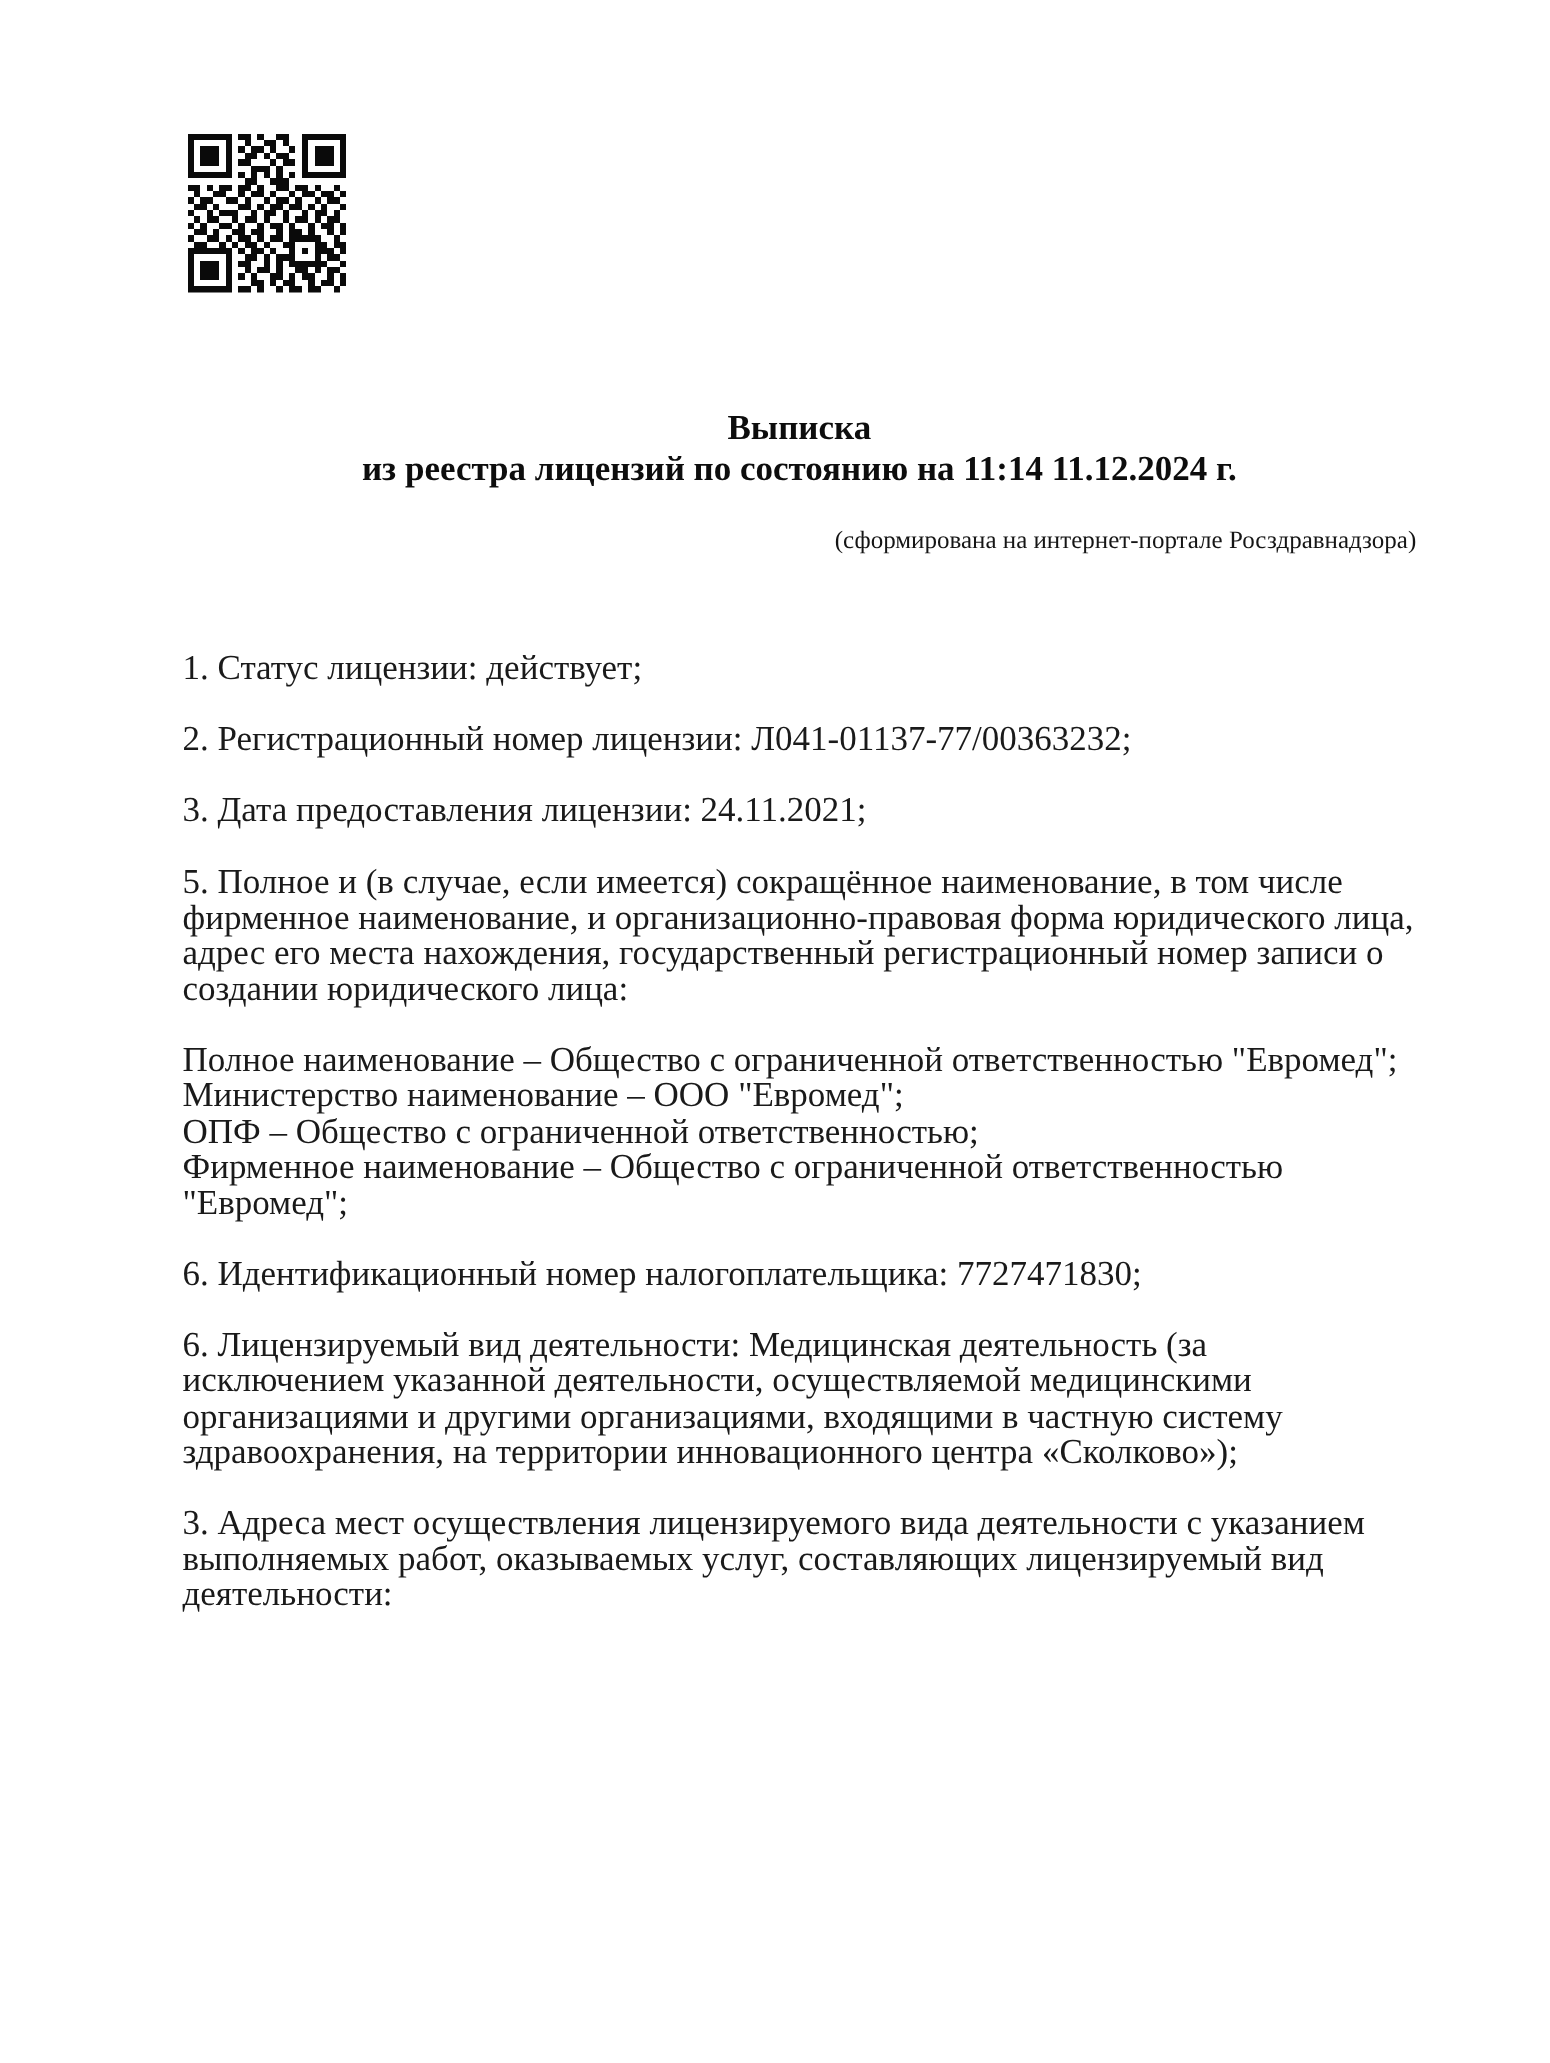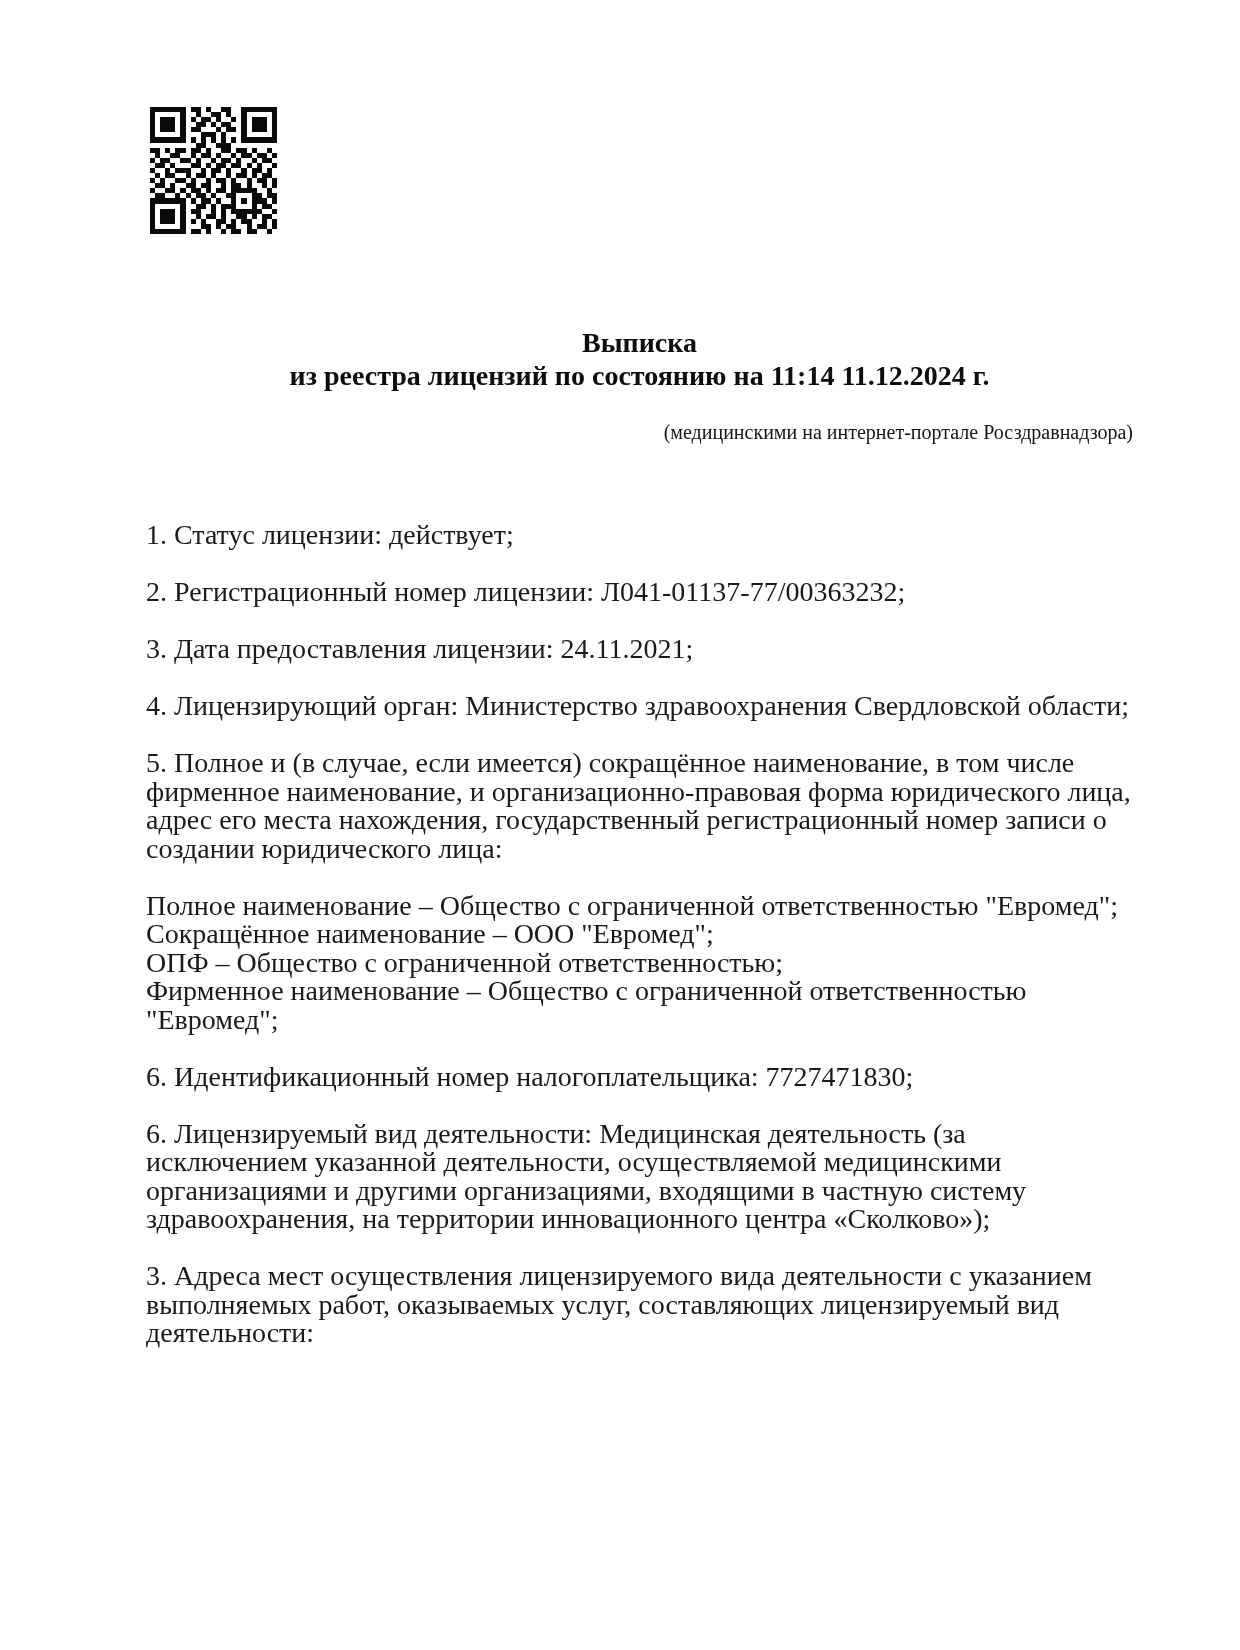--- a/index.html
+++ b/index.html
@@ -403,41 +403,38 @@
         <rect x="20" y="24" width="1" height="1"></rect>
         <rect x="23" y="24" width="1" height="1"></rect>
       </svg>
   </div>
 
   <h1 class="doc-title">
     <span>Выписка</span>
     <span>из реестра лицензий по состоянию на 11:14 11.12.2024 г.</span>
   </h1>
 
-  <div class="note">(медицинскими на интернет-портале Росздравнадзора)</div>
+  <div class="note">(сформирована на интернет-портале Росздравнадзора)</div>
 
   <div class="doc-body">
       <p class="para">
         <span class="line">1. Статус лицензии: действует;</span>
       </p>
       <p class="para">
         <span class="line">2. Регистрационный номер лицензии: Л041-01137-77/00363232;</span>
       </p>
       <p class="para">
         <span class="line">3. Дата предоставления лицензии: 24.11.2021;</span>
       </p>
       <p class="para">
-        <span class="line">4. Лицензирующий орган: Министерство здравоохранения Свердловской области;</span>
-      </p>
-      <p class="para">
         <span class="line">5. Полное и (в случае, если имеется) сокращённое наименование, в том числе фирменное наименование, и организационно-правовая форма юридического лица, адрес его места нахождения, государственный регистрационный номер записи о создании юридического лица:</span>
       </p>
       <p class="para">
         <span class="line">Полное наименование – Общество с ограниченной ответственностью "Евромед";</span>
-        <span class="line">Сокращённое наименование – ООО "Евромед";</span>
+        <span class="line">Министерство наименование – ООО "Евромед";</span>
         <span class="line">ОПФ – Общество с ограниченной ответственностью;</span>
         <span class="line">Фирменное наименование – Общество с ограниченной ответственностью "Евромед";</span>
       </p>
       <p class="para">
         <span class="line">6. Идентификационный номер налогоплательщика: 7727471830;</span>
       </p>
       <p class="para">
         <span class="line">6. Лицензируемый вид деятельности: Медицинская деятельность (за исключением указанной деятельности, осуществляемой медицинскими организациями и другими организациями, входящими в частную систему здравоохранения, на территории инновационного центра «Сколково»);</span>
       </p>
       <p class="para">

